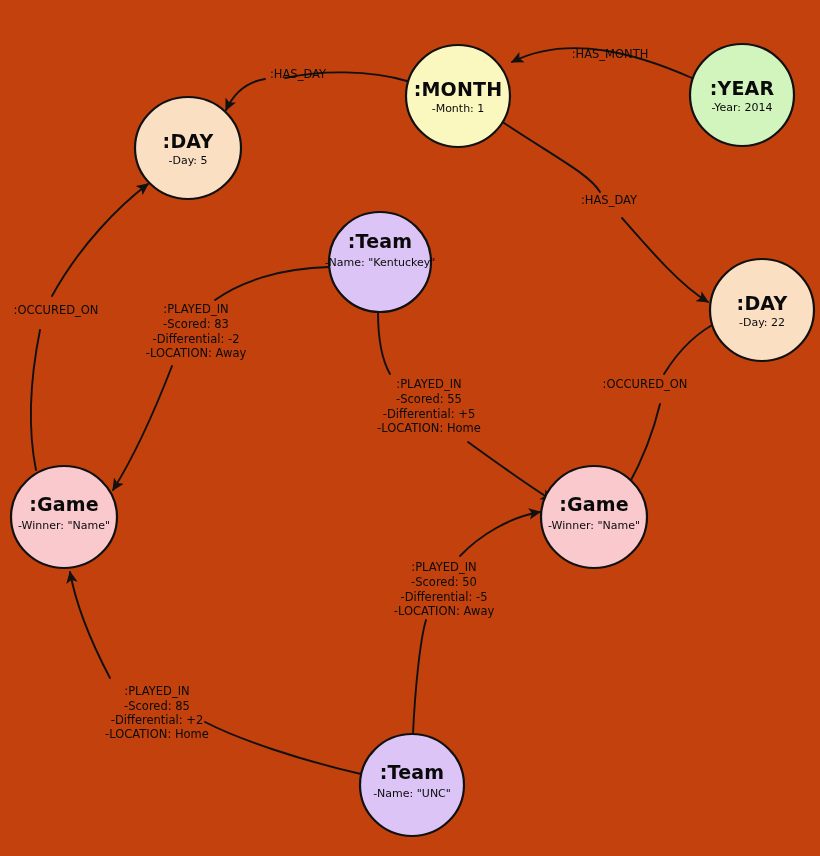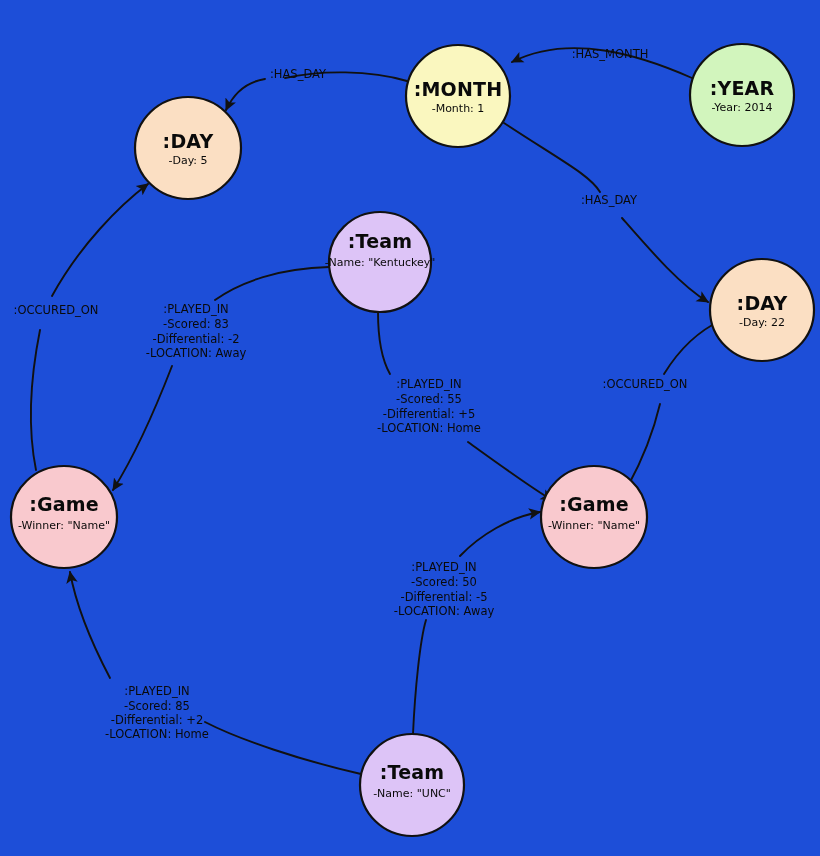--- a/index.html
+++ b/index.html
@@ -4,21 +4,21 @@
 <style>
   html, body {
     margin: 0;
     padding: 0;
     background: #ffffff;
   }
   #canvas {
     position: relative;
     width: 820px;
     height: 856px;
-    background: #1d4ed8;
+    background: #c2410c;
     font-family: "DejaVu Sans", sans-serif;
     overflow: hidden;
   }
   #graph-svg {
     position: absolute;
     top: 0;
     left: 0;
     width: 820px;
     height: 856px;
   }

